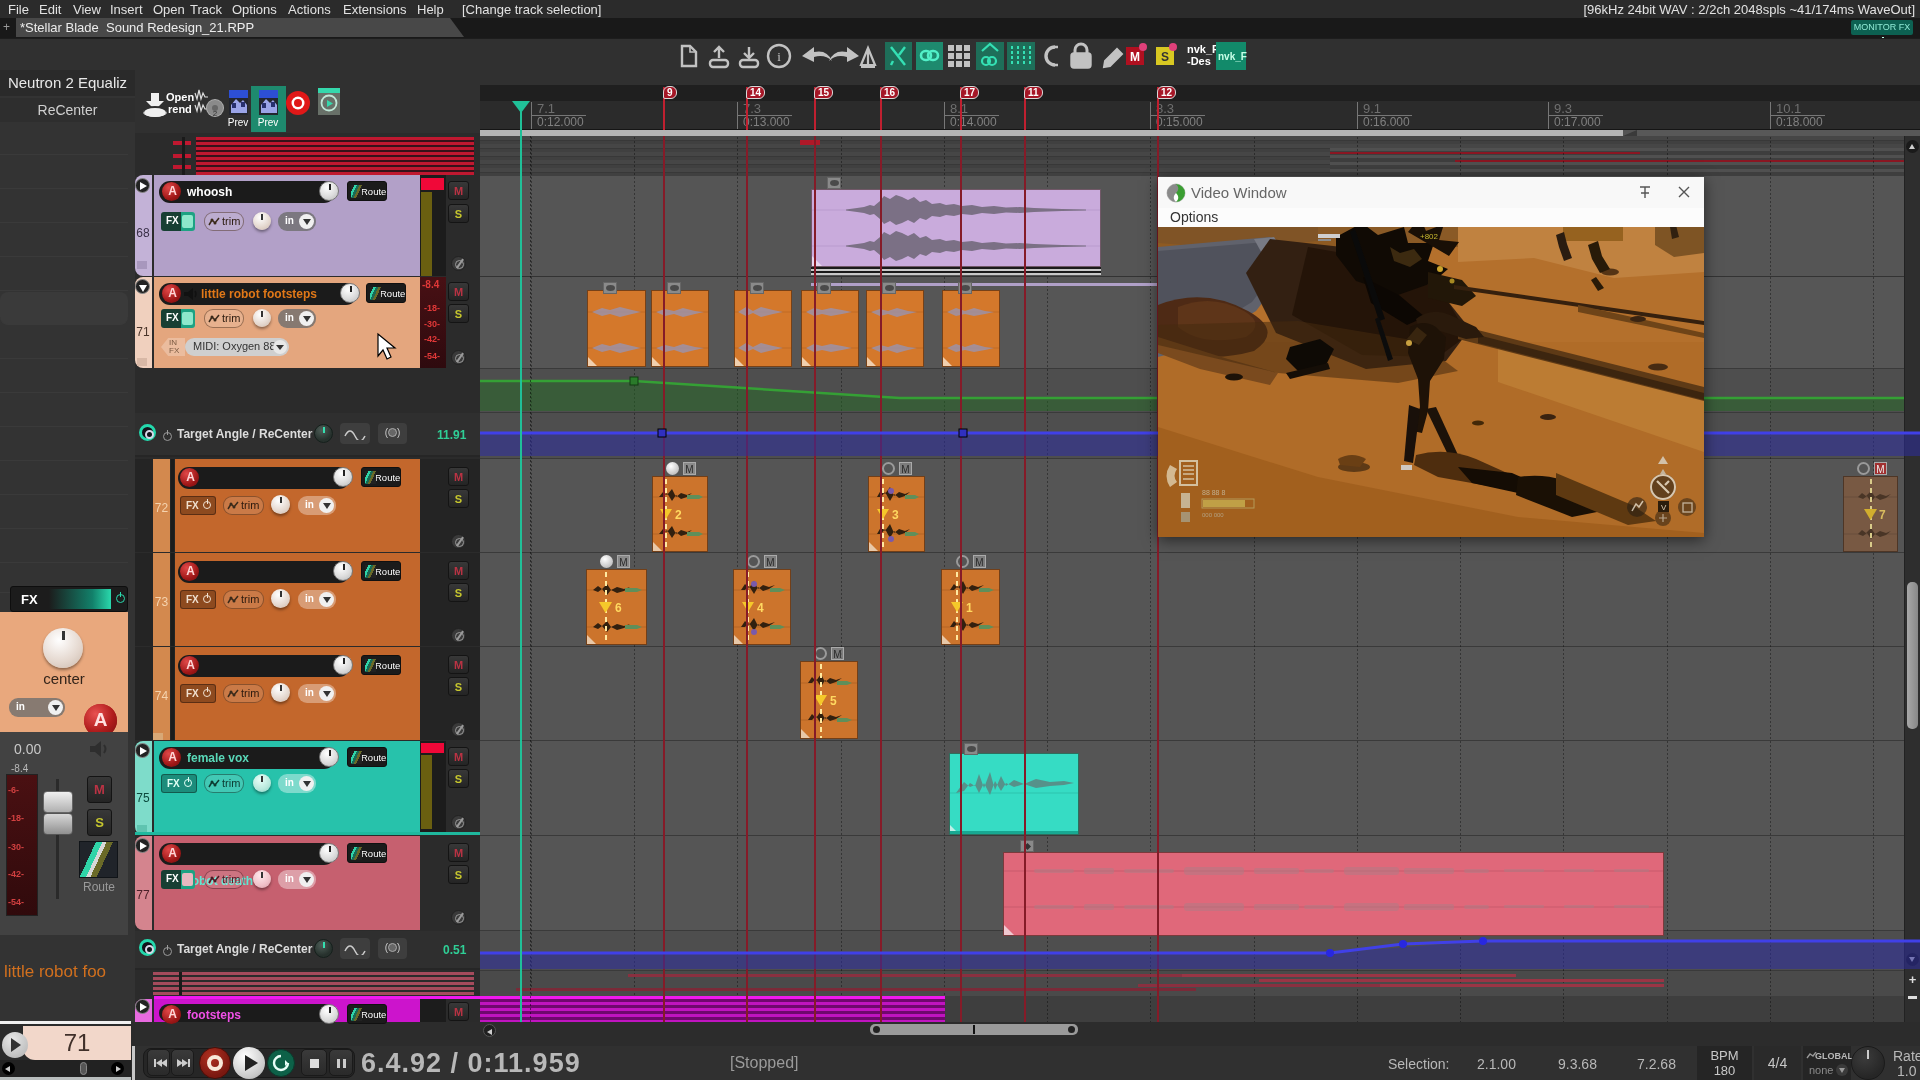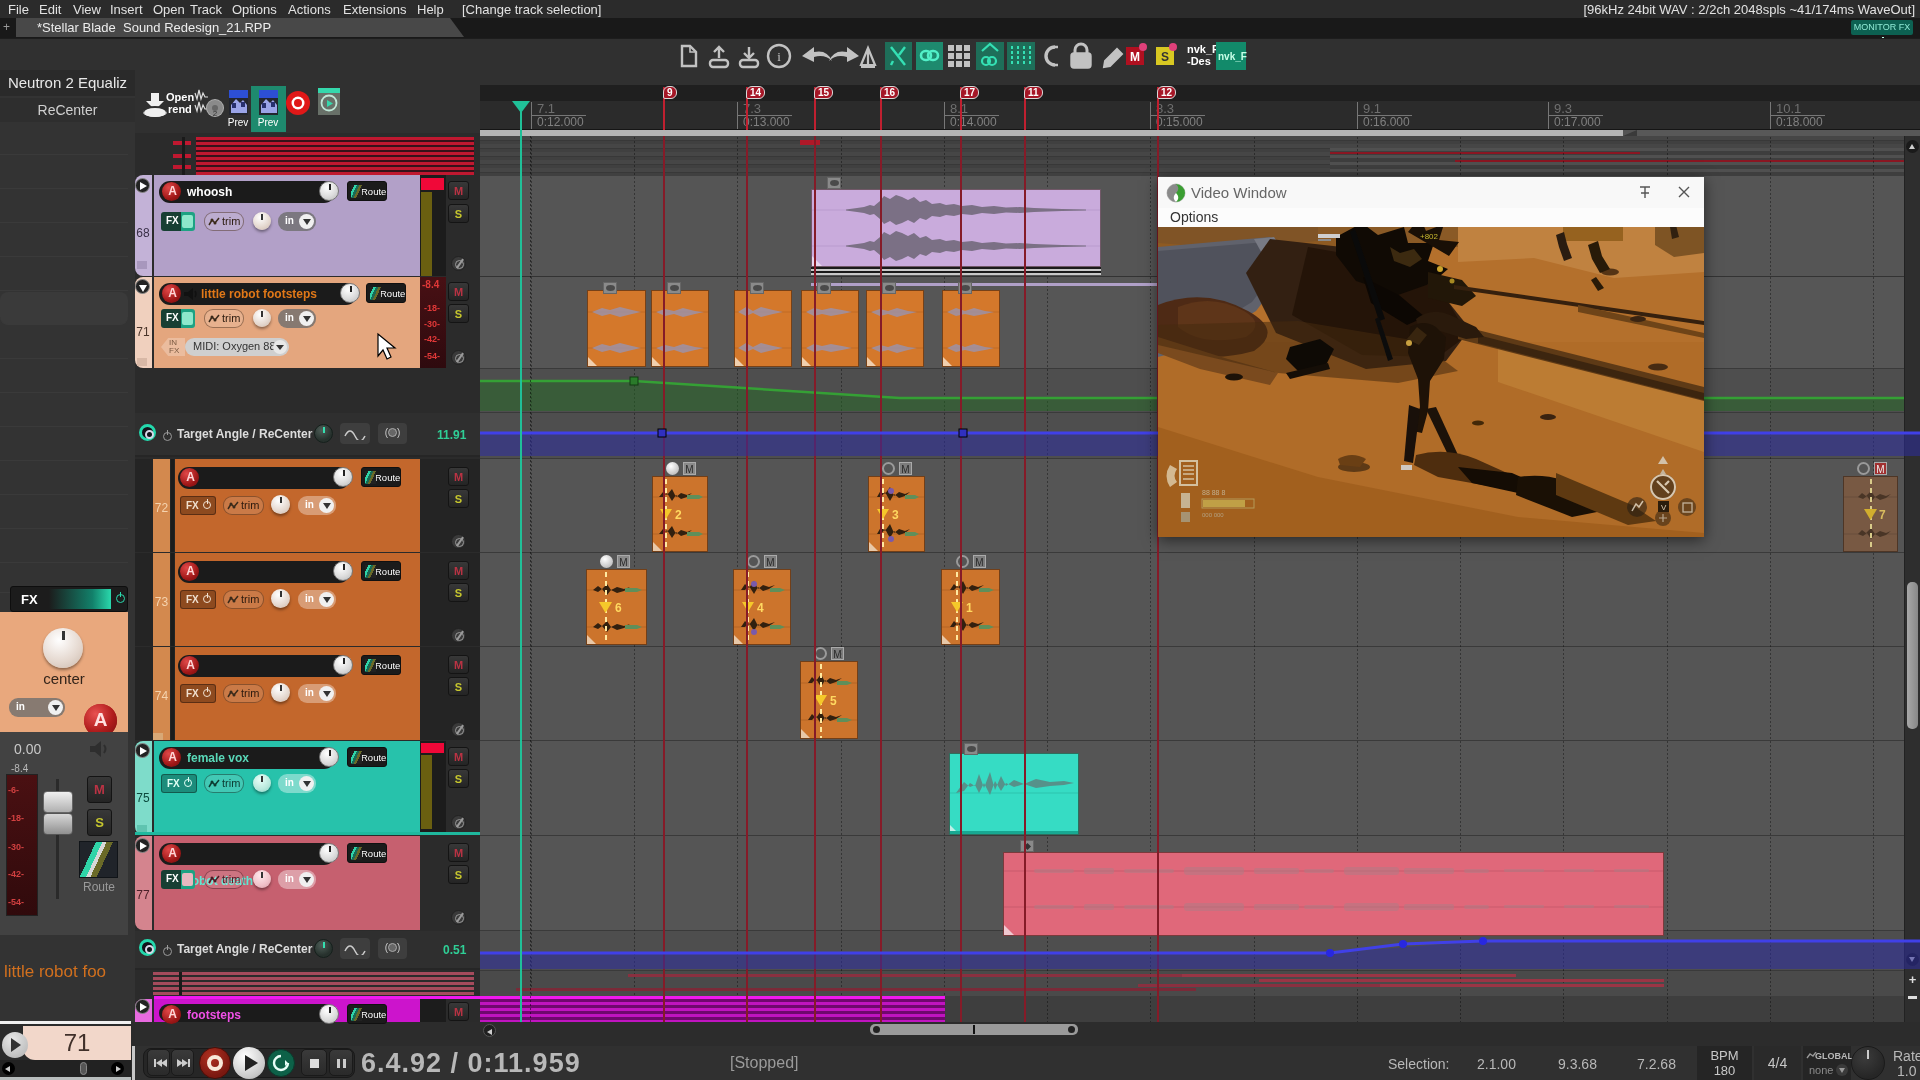--- a/index.html
+++ b/index.html
@@ -3,21 +3,21 @@
 <style>
 html,body{margin:0;padding:0;width:1920px;height:1080px;overflow:hidden;background:#2c2c2c;font-family:"Liberation Sans",sans-serif;}
 *{box-sizing:border-box;}
 .abs{position:absolute;}
 #root{position:absolute;left:0;top:0;width:1920px;height:1080px;}
 
 #menubar{left:0;top:0;width:1920px;height:18px;background:#2b2b2b;color:#e2e2e2;font-size:13px;}
 #menubar span{position:absolute;top:2px;}
 
 #tabbar{left:0;top:18px;width:1920px;height:20px;background:#191919;}
-#tab1{position:absolute;left:16px;top:0px;height:19px;background:#484848;color:#ececec;font-size:13px;padding:2px 10px 0 21px;clip-path:polygon(0 0,calc(100% - 14px) 0,100% 100%,0 100%);width:448px;}
+#tab1{position:absolute;left:16px;top:0px;height:19px;background:#484848;color:#ececec;font-size:13px;padding:2px 10px 0 4px;clip-path:polygon(0 0,calc(100% - 14px) 0,100% 100%,0 100%);width:448px;}
 #plus{position:absolute;left:3px;top:2px;color:#999;font-size:12px;}
 #monfx{position:absolute;left:1851px;top:2px;width:62px;height:15px;background:#0d6152;color:#8fe8d4;font-size:9px;text-align:center;line-height:15px;border-radius:2px;}
 
 #toolbar{left:0;top:38px;width:1920px;height:47px;background:#303030;border-top:1px solid #1d1d1d;}
 
 #tcptool{left:135px;top:85px;width:345px;height:48px;background:#303030;}
 
 #sidebar{left:0;top:70px;width:135px;height:952px;background:#333;}
 .sbhead{position:absolute;left:0;width:135px;background:#2a2a2a;color:#e8e8e8;text-align:center;}
 .sbrow{position:absolute;left:0;width:128px;height:33px;border-bottom:1px solid #3a3a3a;}

